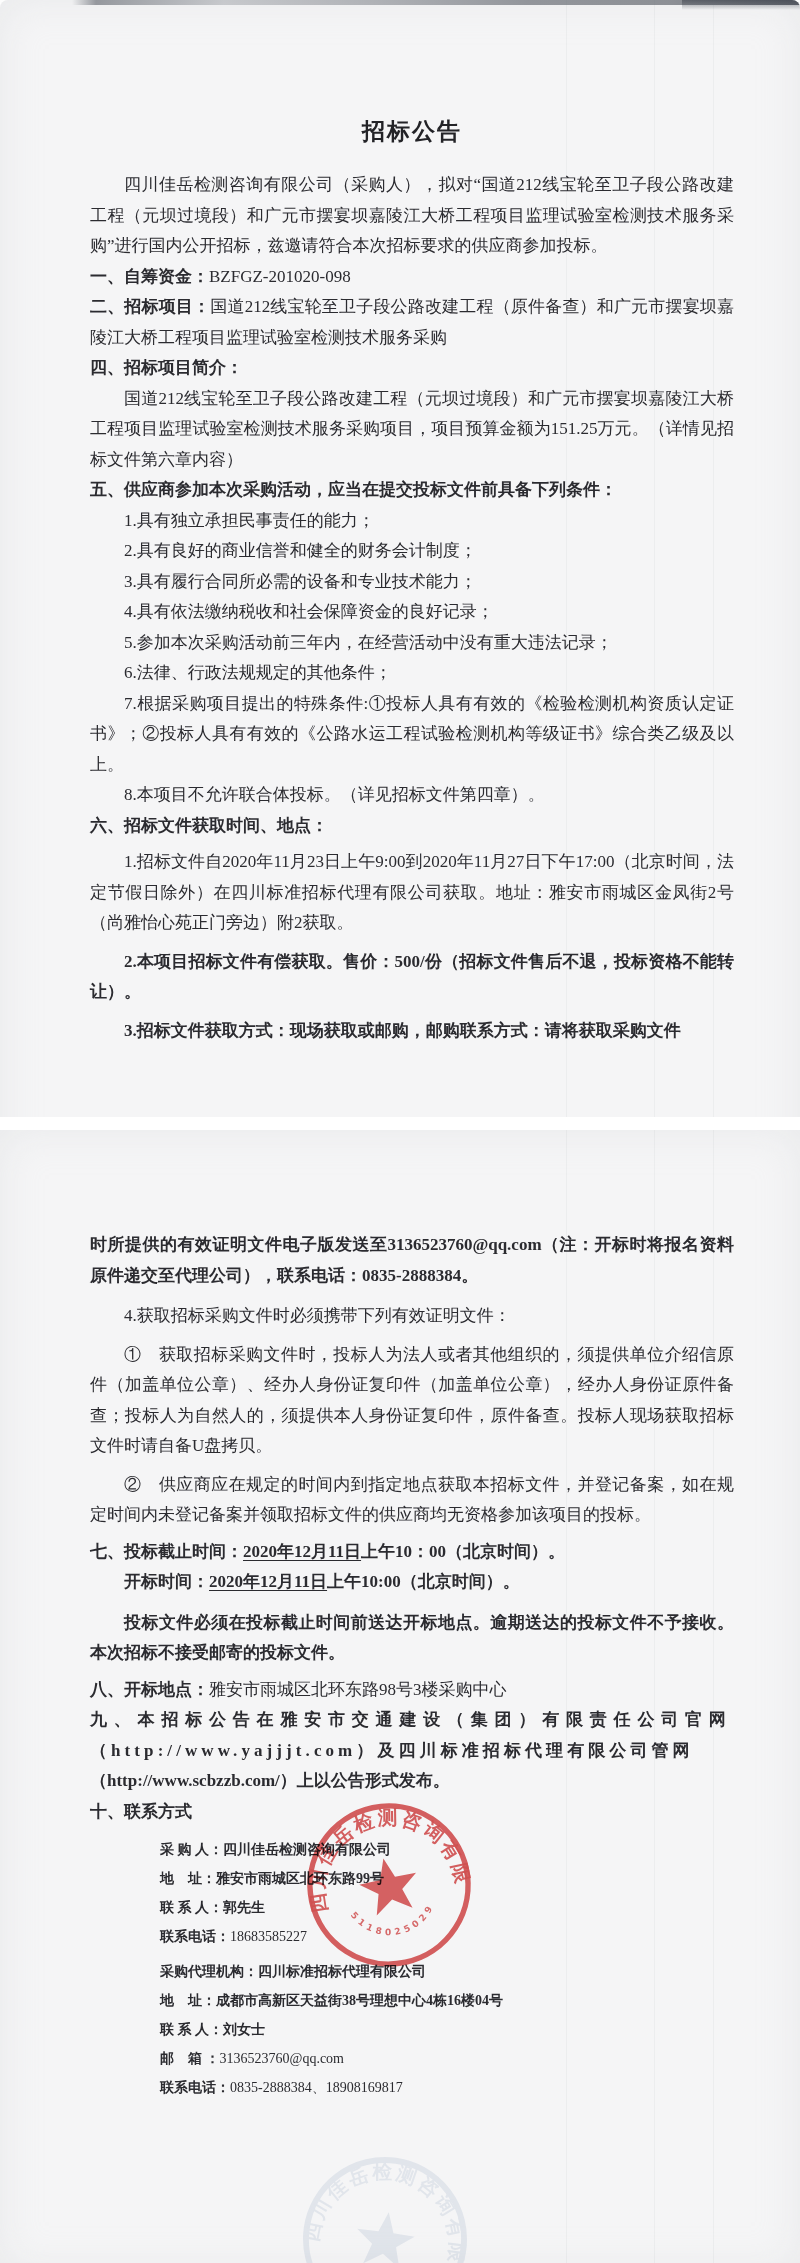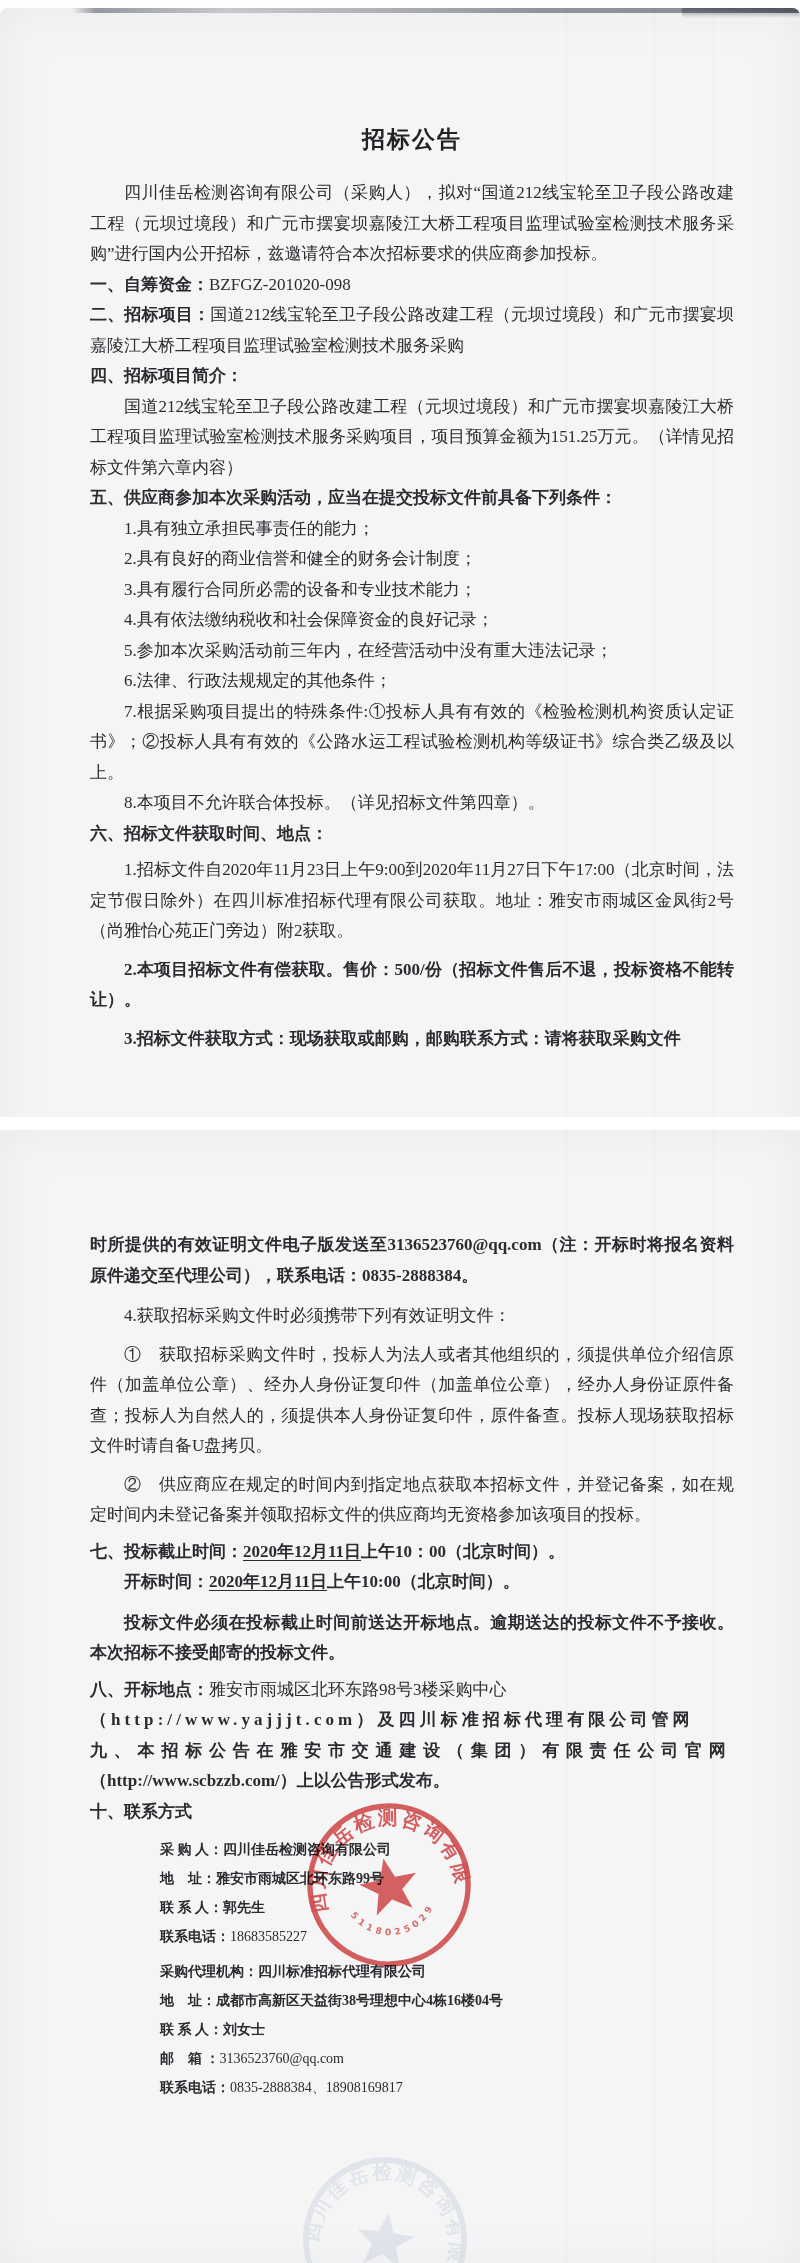--- a/index.html
+++ b/index.html
@@ -9,21 +9,21 @@
     font-family:"Liberation Serif","DejaVu Serif",serif;
     color:#2b2b30;
     -webkit-font-smoothing:antialiased;
   }
   .page{
     position:absolute;left:0;width:800px;
     background:#f5f5f6;
     box-shadow:inset 0 0 40px rgba(210,212,216,.35);
     overflow:hidden;
   }
-  .page1{top:8px;height:1325px;border-radius:8px;}
+  .page1{top:0;height:1325px;border-radius:8px;}
   .page2{top:1130px;height:1141px;}
   .gap{position:absolute;top:1117px;left:0;width:800px;height:14px;background:#ffffff;}
   .crease{position:absolute;top:0;bottom:0;width:1px;background:rgba(110,115,125,.06);}
   .edge-top{
     position:absolute;top:0;left:0;width:800px;height:5px;
     background:linear-gradient(90deg,
       rgba(0,0,0,0) 0%,rgba(0,0,0,0) 9%,
       rgba(75,80,90,.55) 12%,rgba(95,100,110,.28) 28%,
       rgba(80,85,95,.40) 47%,rgba(70,75,85,.55) 66%,
       rgba(60,65,75,.55) 84%,rgba(45,50,60,.70) 100%);
@@ -73,21 +73,21 @@
   <div class="crease" style="left:654px;"></div>
   <div class="crease" style="left:713px;"></div>
 
   <div class="content" style="top:116px;">
     <h1 class="title">招标公告</h1>
 
     <p class="p ind mt12">四川佳岳检测咨询有限公司（采购人），拟对“国道212线宝轮至卫子段公路改建工程（元坝过境段）和广元市摆宴坝嘉陵江大桥工程项目监理试验室检测技术服务采购”进行国内公开招标，兹邀请符合本次招标要求的供应商参加投标。</p>
 
     <p class="p"><span class="b">一、自筹资金：</span><span>BZFGZ-201020-098</span></p>
 
-    <p class="p"><span class="b">二、招标项目：</span><span>国道212线宝轮至卫子段公路改建工程（元坝过境段）和广元市摆宴坝嘉陵江大桥工程项目监理试验室检测技术服务采购</span></p>
+    <p class="p"><span class="b">二、招标项目：</span><span>国道212线宝轮至卫子段公路改建工程（原件备查）和广元市摆宴坝嘉陵江大桥工程项目监理试验室检测技术服务采购</span></p>
 
 
     <p class="p b">四、招标项目简介：</p>
     <p class="p ind">国道212线宝轮至卫子段公路改建工程（元坝过境段）和广元市摆宴坝嘉陵江大桥工程项目监理试验室检测技术服务采购项目，项目预算金额为151.25万元。（详情见招标文件第六章内容）</p>
 
     <p class="p b">五、供应商参加本次采购活动，应当在提交投标文件前具备下列条件：</p>
     <p class="p ind">1.具有独立承担民事责任的能力；</p>
     <p class="p ind">2.具有良好的商业信誉和健全的财务会计制度；</p>
     <p class="p ind">3.具有履行合同所必需的设备和专业技术能力；</p>
     <p class="p ind">4.具有依法缴纳税收和社会保障资金的良好记录；</p>
@@ -118,22 +118,22 @@
     <p class="p ind mt8">②　供应商应在规定的时间内到指定地点获取本招标文件，并登记备案，如在规定时间内未登记备案并领取招标文件的供应商均无资格参加该项目的投标。</p>
 
     <p class="p b mt6"><span>七、投标截止时间：</span><span class="u">2020年12月11日</span><span>上午10：00（北京时间）。</span></p>
 
     <p class="p b ind"><span>开标时间：</span><span class="u">2020年12月11日</span><span>上午10:00（北京时间）。</span></p>
 
     <p class="p b ind mt10">投标文件必须在投标截止时间前送达开标地点。逾期送达的投标文件不予接收。本次招标不接受邮寄的投标文件。</p>
 
     <p class="p mt6"><span class="b">八、开标地点：</span><span>雅安市雨城区北环东路98号3楼采购中心</span></p>
 
+    <div class="p b ls1">九、本招标公告在雅安市交通建设（集团）有限责任公司官网</div>
     <div class="p b ls2">（http://www.yajjjt.com）及四川标准招标代理有限公司管网</div>
-    <div class="p b ls1">九、本招标公告在雅安市交通建设（集团）有限责任公司官网</div>
     <div class="p b">（http://www.scbzzb.com/）上以公告形式发布。</div>
 
     <p class="p b">十、联系方式</p>
 
     <div class="contacts">
       <div class="c-row"><span class="c-label">采 购 人：</span><span class="c-val">四川佳岳检测咨询有限公司</span></div>
       <div class="c-row"><span class="c-label">地    址：</span><span class="c-val">雅安市雨城区北环东路99号</span></div>
       <div class="c-row"><span class="c-label">联 系 人：</span><span class="c-val">郭先生</span></div>
       <div class="c-row"><span class="c-label">联系电话：</span><span class="c-val n">18683585227</span></div>
       <div class="c-row agency-gap"><span class="c-label">采购代理机构：</span><span class="c-val">四川标准招标代理有限公司</span></div>

